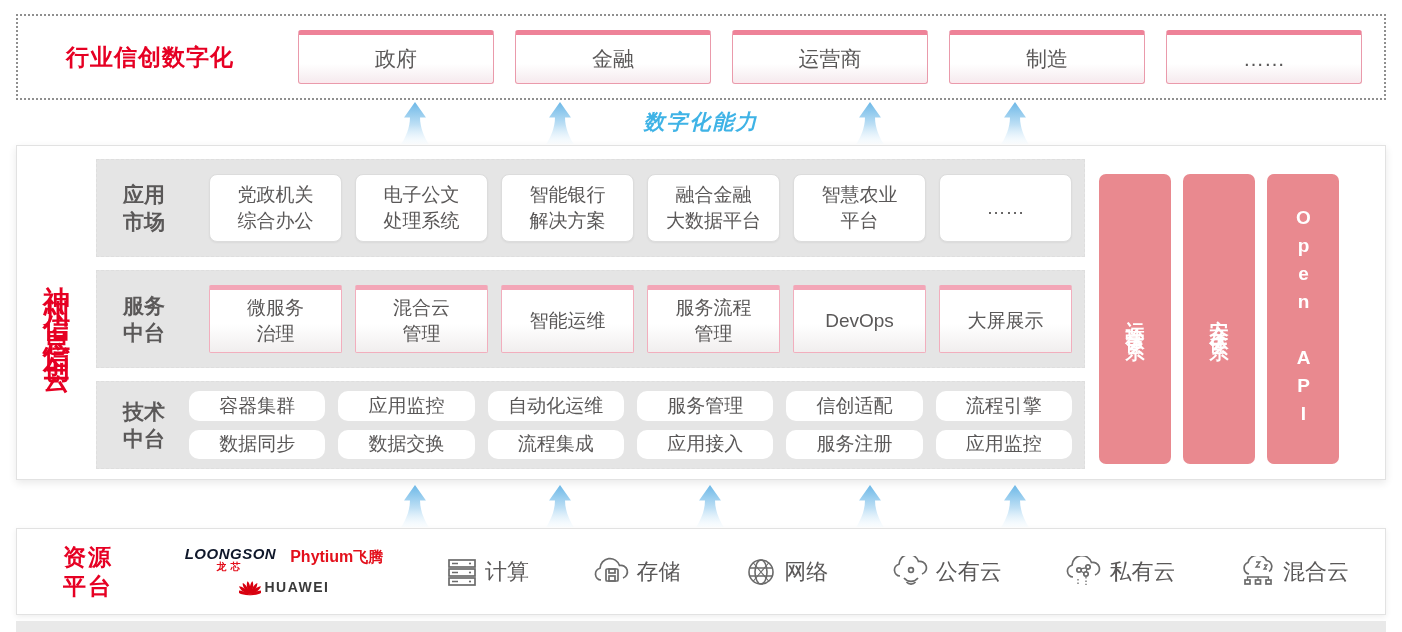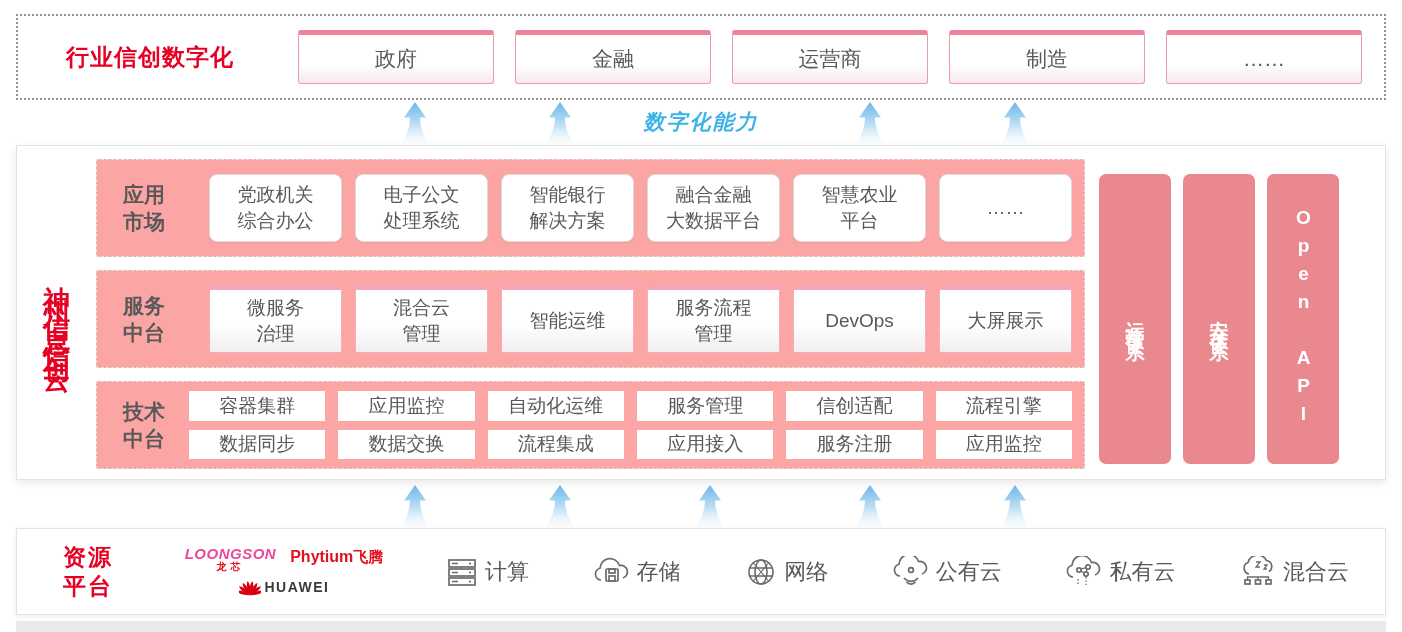--- a/index.html
+++ b/index.html
@@ -51,21 +51,21 @@
     box-shadow:0 3px 8px rgba(0,0,0,.09);
     display:flex;
   }
   .vtitle-col{flex:0 0 79px;display:flex;align-items:center;justify-content:center;}
   .vtitle{
     writing-mode:vertical-rl;text-orientation:upright;
     color:var(--brand-red);font-size:27px;font-weight:bold;letter-spacing:14px;
   }
   .rows-col{flex:1;display:flex;flex-direction:column;gap:13px;padding:13px 0 10px;}
   .strip{
-    flex:1;background:#fca5a5;border:1px dashed #dedede;
+    flex:1;background:#e5e5e5;border:1px dashed #dedede;
     display:flex;align-items:stretch;padding:14px 12px;gap:10px;
   }
   .strip.tech{padding:9px 12px;}
   .row-label{
     flex:0 0 70px;display:flex;align-items:center;justify-content:center;
     font-size:21px;font-weight:bold;color:var(--ink);
     white-space:pre-line;text-align:center;line-height:1.3;
   }
   .cell-grid{flex:1;display:grid;grid-template-columns:repeat(6,1fr);gap:13px;margin-left:20px;}
   .two-line{white-space:pre-line;text-align:center;line-height:1.35;}
@@ -77,21 +77,21 @@
   }
   .svc-box{
     background:linear-gradient(#ffffff 55%,#f1eeee);
     border:1px solid #f2aebd;border-top:5px solid #f3a6b7;border-radius:2px;
     display:flex;align-items:center;justify-content:center;
     font-size:19px;color:var(--ink);
   }
   .tech-stack{flex:1;display:flex;flex-direction:column;gap:9px;}
   .tech-grid{flex:1;display:grid;grid-template-columns:repeat(6,1fr);gap:13px;}
   .tech-box{
-    background:#fff;border-radius:0;
+    background:#fff;border-radius:10px;
     display:flex;align-items:center;justify-content:center;
     font-size:19px;color:var(--ink);
   }
 
   .bars-col{
     flex:0 0 286px;display:flex;gap:12px;padding:28px 46px 15px 14px;
   }
   .vbar{
     flex:0 0 72px;background:var(--bar-salmon);border-radius:7px;
     display:flex;align-items:center;justify-content:center;
@@ -107,21 +107,21 @@
     box-shadow:0 2px 6px rgba(0,0,0,.07);
     display:flex;align-items:center;padding:0 26px 0 46px;
   }
   .res-title{
     color:var(--brand-red);font-size:23px;font-weight:bold;
     white-space:pre-line;line-height:1.25;width:96px;flex:0 0 auto;letter-spacing:2px;
   }
   .vendors{flex:0 0 250px;display:flex;flex-direction:column;align-items:center;gap:2px;}
   .vendor-row{display:flex;align-items:flex-start;gap:14px;}
   .loongson{display:flex;flex-direction:column;align-items:center;line-height:1;}
-  .loongson .en{color:#ec4899;font-weight:900;font-style:italic;font-size:15px;letter-spacing:.5px;}
+  .loongson .en{color:#0f172a;font-weight:900;font-style:italic;font-size:15px;letter-spacing:.5px;}
   .loongson .cn{color:#e3101c;font-size:10px;font-weight:bold;letter-spacing:4px;margin-top:1px;}
   .phytium{color:#e3101c;font-weight:bold;font-size:16px;margin-top:2px;}
   .phytium .cn{font-size:15px;}
   .huawei{display:flex;align-items:center;gap:4px;margin-top:3px;}
   .huawei .en{color:#3a3a3a;font-weight:bold;font-size:14px;letter-spacing:1.5px;}
   .res-items{flex:1;display:flex;justify-content:space-between;align-items:center;padding:0 10px 0 36px;}
   .res-item{display:flex;align-items:center;gap:6px;}
   .res-item .lbl{font-size:22px;color:var(--ink);}
   .res-item svg{display:block;}
 

